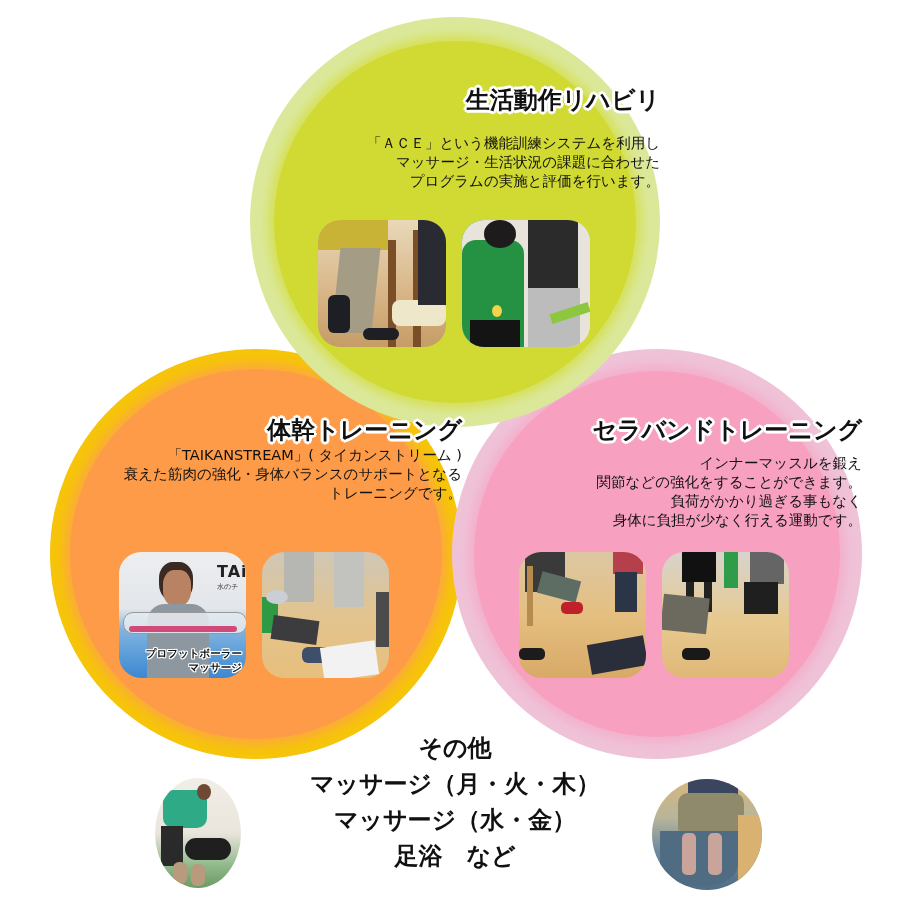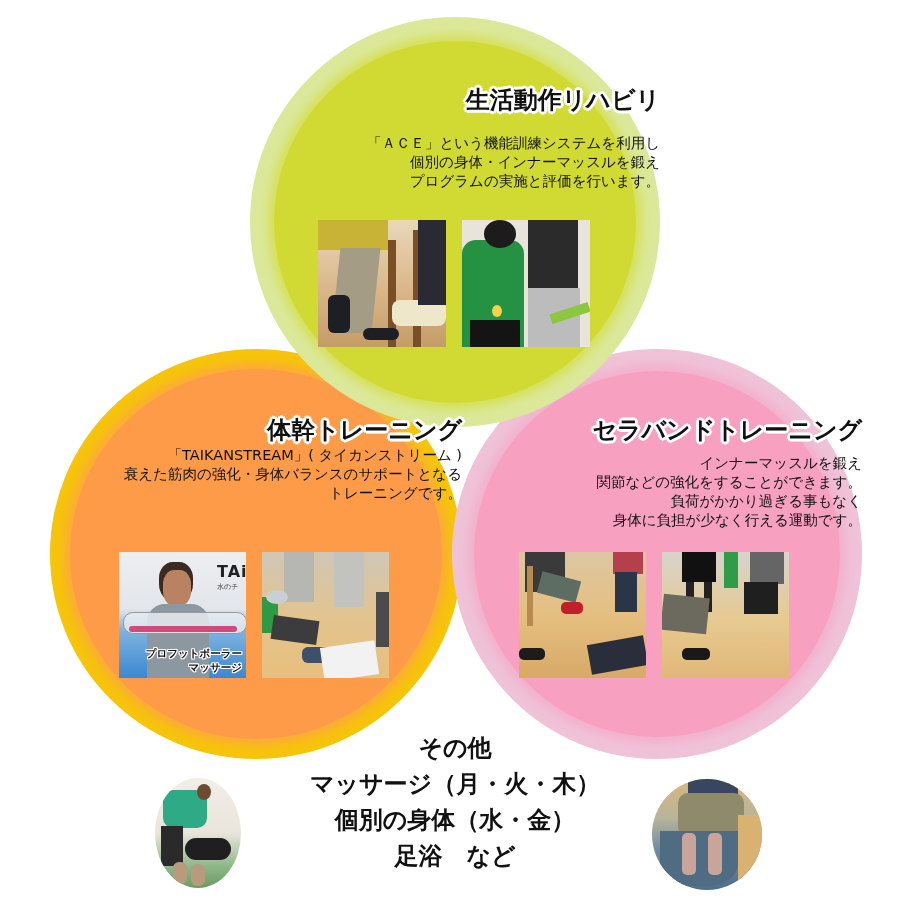--- a/index.html
+++ b/index.html
@@ -88,20 +88,21 @@
     #sec-orange { left: 50px; width: 412px; top: 414px; z-index: 20; }
     #sec-orange .section-title { }
 
     #sec-pink { left: 452px; width: 410px; top: 414px; z-index: 20; }
     #sec-pink .section-title { margin-bottom: 8px; }
 
     .photo {
       position: absolute;
       z-index: 15;
       overflow: hidden;
+      border-radius: 22px;
     }
     
     #photo-ace-1 { left: 318px; top: 220px; width: 128px; height: 127px;
       background: linear-gradient(180deg, #e9d8b9 0%, #d9b789 55%, #c59c66 100%); }
     #photo-ace-2 { left: 462px; top: 220px; width: 128px; height: 127px;
       background: linear-gradient(90deg, #2e8c3e 0%, #2b8b3d 45%, #c9c9c9 55%, #e7e3db 100%); }
     
     #photo-taikan-1 { left: 119px; top: 552px; width: 127px; height: 126px;
       background: linear-gradient(180deg, #eceef0 0%, #e3e6ea 45%, #7fb3df 62%, #3b88d2 100%); }
     #photo-taikan-2 { left: 262px; top: 552px; width: 127px; height: 126px;
@@ -184,21 +185,21 @@
   <div class="circle-inner"></div>
 </div>
 <div id="c-green" class="circle">
   <div class="circle-inner"></div>
 </div>
 
 <div id="sec-green" class="section">
   <div class="section-title">生活動作リハビリ</div>
   <div class="section-desc">
     <span class="desc-line">「ＡＣＥ」という機能訓練システムを利用し</span>
-    <span class="desc-line">個別の身体・インナーマッスルを鍛え</span>
+    <span class="desc-line">マッサージ・生活状況の課題に合わせた</span>
     <span class="desc-line">プログラムの実施と評価を行います。</span>
   </div>
 </div>
 <div id="photo-ace-1" class="photo">
   <div class="photo-shape" style="left:0;top:0;width:70px;height:30px;background:#c8b336;"></div>
   <div class="photo-shape" style="left:18px;top:28px;width:40px;height:85px;background:#a59c86;transform:skewX(-6deg);"></div>
   <div class="photo-shape" style="left:70px;top:20px;width:8px;height:107px;background:#7a4f27;"></div>
   <div class="photo-shape" style="left:95px;top:10px;width:8px;height:117px;background:#7a4f27;"></div>
   <div class="photo-shape" style="left:74px;top:80px;width:54px;height:26px;background:#efe7c9;border-radius:8px;"></div>
   <div class="photo-shape" style="left:10px;top:75px;width:22px;height:38px;background:#1e1e25;border-radius:6px;"></div>
@@ -274,21 +275,21 @@
   <div class="photo-shape" style="left:62px;top:0;width:14px;height:36px;background:#2f9c4a;"></div>
   <div class="photo-shape" style="left:88px;top:0;width:34px;height:32px;background:#656565;"></div>
   <div class="photo-shape" style="left:82px;top:30px;width:34px;height:32px;background:#1f1f1f;"></div>
   <div class="photo-shape" style="left:0;top:44px;width:46px;height:36px;background:#6c6a5f;transform:rotate(6deg);"></div>
   <div class="photo-shape" style="left:20px;top:96px;width:28px;height:12px;background:#191919;border-radius:5px;"></div>
 </div>
 
 <div id="others" class="section">
   <div class="others-line">その他</div>
   <div class="others-line">マッサージ（月・火・木）</div>
-  <div class="others-line">個別の身体（水・金）</div>
+  <div class="others-line">マッサージ（水・金）</div>
   <div class="others-line">足浴　など</div>
 </div>
 
 <div id="photo-massage" class="round-photo">
   <div class="photo-shape" style="left:8px;top:12px;width:44px;height:38px;background:#2eaa86;border-radius:10px;"></div>
   <div class="photo-shape" style="left:42px;top:6px;width:14px;height:16px;background:#6e4a35;border-radius:50%;"></div>
   <div class="photo-shape" style="left:6px;top:48px;width:22px;height:40px;background:#2a2a2a;"></div>
   <div class="photo-shape" style="left:30px;top:60px;width:46px;height:22px;background:#1f1f1f;border-radius:12px;"></div>
   <div class="photo-shape" style="left:18px;top:84px;width:14px;height:22px;background:#b89a7c;border-radius:6px;"></div>
   <div class="photo-shape" style="left:36px;top:86px;width:14px;height:22px;background:#b89a7c;border-radius:6px;"></div>

